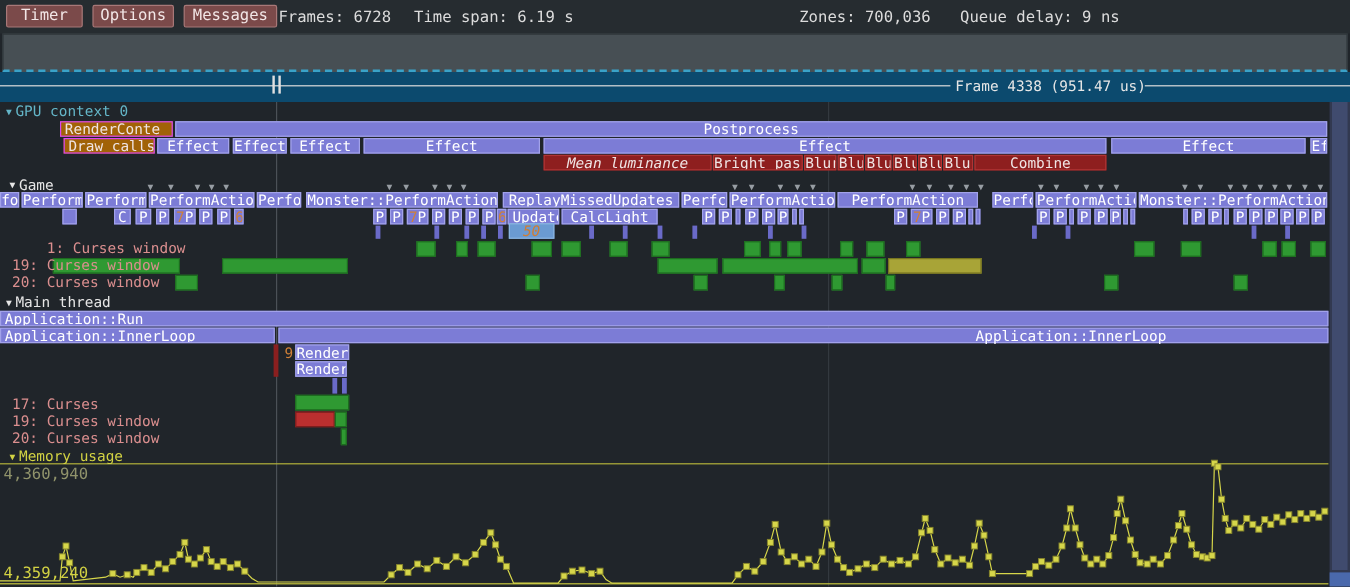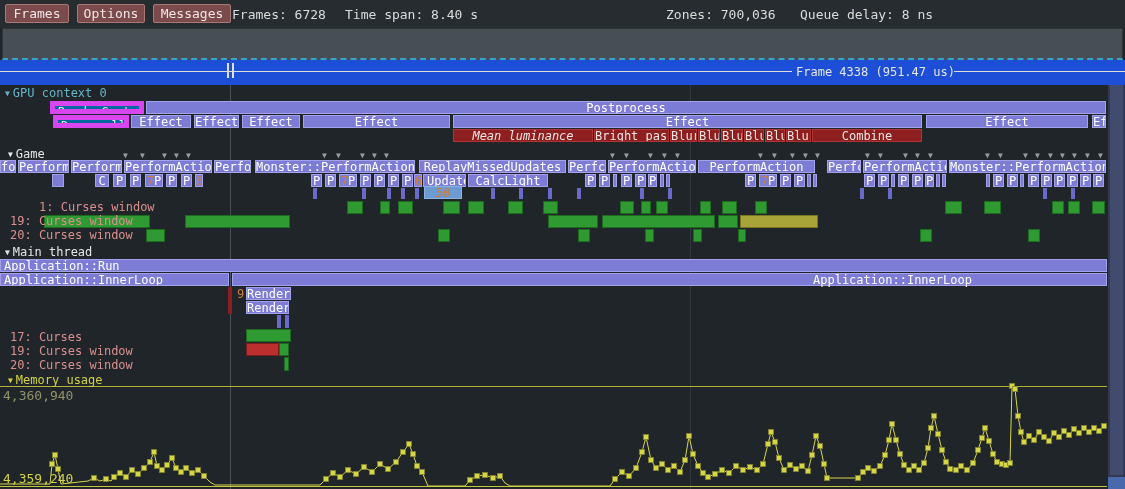--- a/index.html
+++ b/index.html
@@ -8,30 +8,30 @@
   
   #topbar{position:absolute;left:0;top:0;width:1125px;height:28px;background:#262c30;}
   .tbtn{position:absolute;top:4px;height:19px;background:#7b4a4a;border:1px solid #a87878;
         border-radius:2px;color:#f2e6e6;font-size:13px;line-height:17px;text-align:center;
         box-sizing:border-box;cursor:pointer;}
   .tstat{position:absolute;top:7px;font-size:13px;color:#dcdcdc;white-space:nowrap;}
   
   #framestrip{position:absolute;left:2px;top:28px;width:1121px;height:32px;background:#474f54;
               border:1px solid #30373b;border-bottom:2px dashed #3aa3c9;box-sizing:border-box;}
   
-  #ruler{position:absolute;left:0;top:60px;width:1125px;height:25px;background:#1d4ed8;}
+  #ruler{position:absolute;left:0;top:60px;width:1125px;height:25px;background:#0c4a6e;}
   .hline{position:absolute;top:11px;height:1px;background:#dcdcdc;}
   #frame-label{position:absolute;left:796px;top:5px;font-size:12px;color:#e6e6e6;white-space:nowrap;}
   .pausemark{position:absolute;top:3px;width:2px;height:15px;background:#e0e0e0;}
   
   .vline{position:absolute;top:85px;height:404px;width:1px;}
   .zone{position:absolute;box-sizing:border-box;font-size:12px;line-height:12px;color:#fff;
         text-align:center;overflow:hidden;white-space:nowrap;}
   .z-purple{background:#7c7cd6;border:1px solid #a2a2ea;}
-  .z-dred{background:#0369a1;border:5px solid #d946ef;color:#f0e4e4;}
+  .z-dred{background:#a16207;border:1px solid #d946ef;color:#f0e4e4;}
   .z-dred2{background:#8e1f1f;border:1px solid #b13434;color:#f0e4e4;}
   .z-green{background:#2f9932;border:1px solid #1d6b1f;}
   .z-olive{background:#a8a437;border:1px solid #78761f;}
   .z-bred{background:#bb2f2f;border:1px solid #7c1d1d;}
   .z-blue{background:#6b9bd2;border:1px solid #8ab4e0;color:#cf7d33;}
   .z-tick{background:#6a6ac8;border:none;}
   .z-redtick{background:#8b1f1f;border:none;}
   .al{text-align:left;padding-left:3px;}
   .tl-label{position:absolute;font-size:12px;line-height:13px;white-space:nowrap;z-index:6;}
   .lbl-cyan{color:#64b6c8}.lbl-white{color:#e6e6e6}.lbl-salmon{color:#db8f8f}
@@ -48,27 +48,27 @@
   
   #vscroll{position:absolute;left:1108px;top:85px;width:17px;height:404px;background:#323950;}
   #vthumb{position:absolute;left:2px;top:0;width:13px;height:390px;background:#404b6e;}
   #vcorner{position:absolute;left:0;bottom:0;width:17px;height:12px;background:#4a69ac;}
 </style>
 </head>
 <body>
 
 <div id="app">
   <div id="topbar">
-      <div class="tbtn" style="left: 5px; width: 64px;">Frames</div>
+      <div class="tbtn" style="left: 5px; width: 64px;">Timer</div>
       <div class="tbtn" style="left: 77px; width: 68px;">Options</div>
       <div class="tbtn" style="left: 153px; width: 78px;">Messages</div>
       <div class="tstat" style="left: 232px;">Frames: 6728</div>
-      <div class="tstat" style="left: 345px;">Time span: 8.40 s</div>
+      <div class="tstat" style="left: 345px;">Time span: 6.19 s</div>
       <div class="tstat" style="left: 666px;">Zones: 700,036</div>
-      <div class="tstat" style="left: 800px;">Queue delay: 8 ns</div>
+      <div class="tstat" style="left: 800px;">Queue delay: 9 ns</div>
     </div>
   <div id="framestrip"></div>
   <div id="ruler">
     <div class="hline" style="left:0;width:792px"></div>
     <div class="hline" style="left:954px;width:171px"></div>
     <span id="frame-label">Frame 4338 (951.47 us)</span>
     <div class="pausemark" style="left:227px"></div>
     <div class="pausemark" style="left:232px"></div>
   </div>
 

